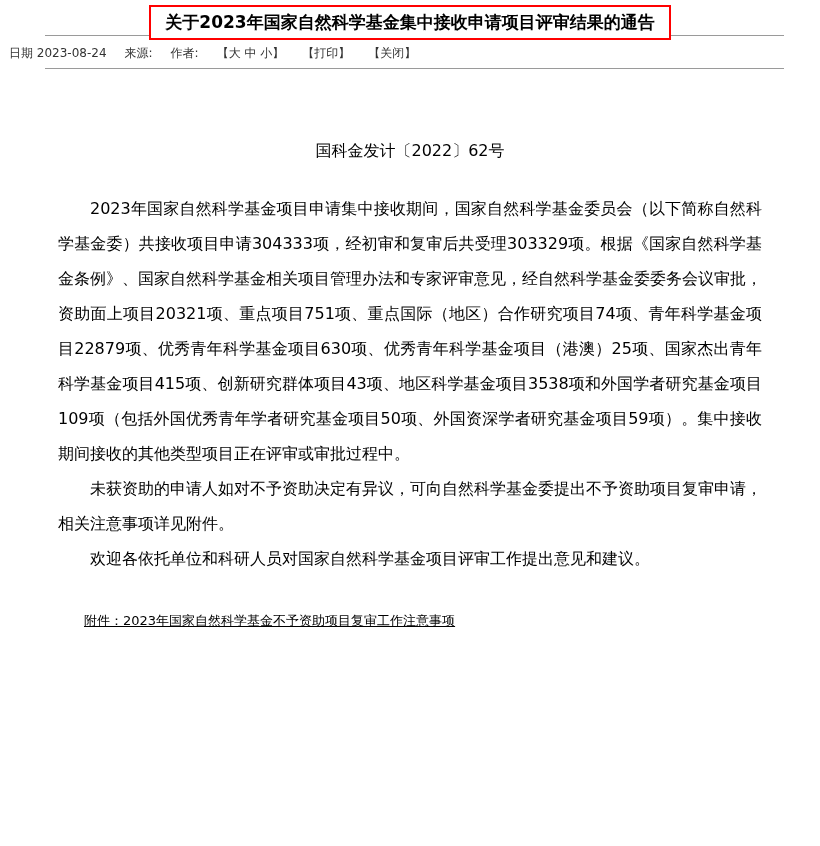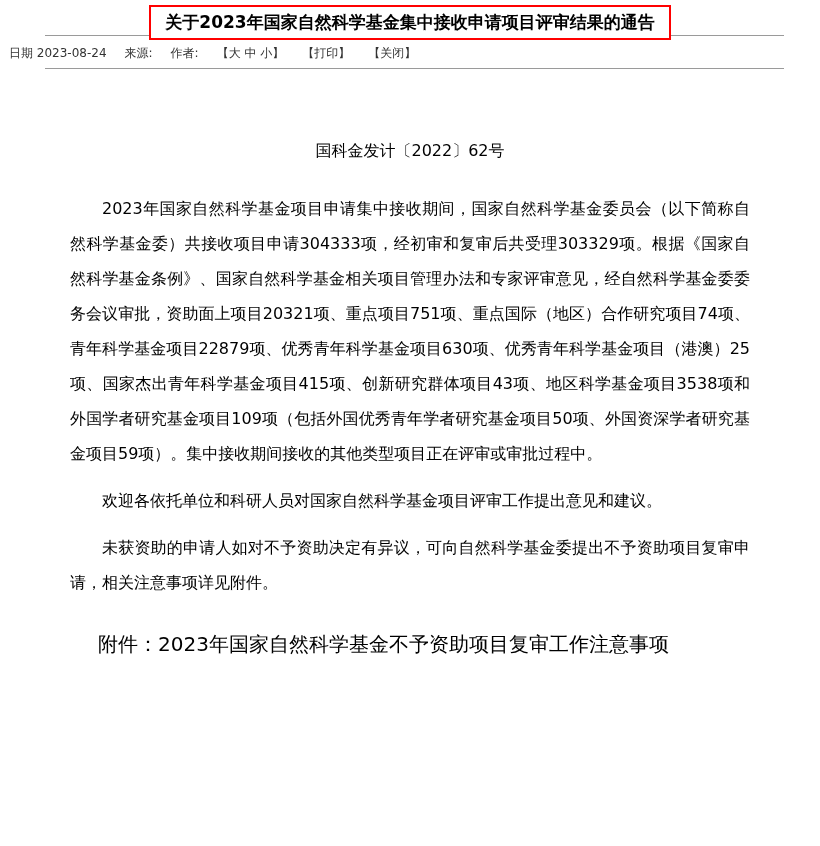--- a/index.html
+++ b/index.html
@@ -66,31 +66,32 @@
     padding: 0 58px;
     color: #000000;
   }
   .doc-number {
     margin: 64px 0 23px 0;
     text-align: center;
     font-size: 16px;
     line-height: 35px;
   }
   .para {
-    margin: 12px;
+    margin: 0;
     font-size: 16px;
     line-height: 35px;
     text-align: justify;
     text-indent: 2em;
   }
   .attachment {
     margin: 27px 0 0 0;
-    font-size: 20px;
+    font-size: 13px;
     line-height: 35px;
     text-indent: 2em;
+    text-decoration: underline;
   }
 </style>
 </head>
 <body>
 
 <div class="page">
 
   <header class="header">
     <div class="rule-top"></div>
     <div class="title-box">
@@ -99,20 +100,20 @@
     <div class="meta">
       <span>日期 2023-08-24</span><span>来源:</span><span>作者:</span><span class="ctrl">【大 中 小】</span><span class="ctrl">【打印】</span><span class="ctrl">【关闭】</span>
     </div>
     <div class="rule-bottom"></div>
   </header>
 
   <main class="content">
     <div class="doc-number">国科金发计〔2022〕62号</div>
 
     <p class="para">2023年国家自然科学基金项目申请集中接收期间，国家自然科学基金委员会（以下简称自然科学基金委）共接收项目申请304333项，经初审和复审后共受理303329项。根据《国家自然科学基金条例》、国家自然科学基金相关项目管理办法和专家评审意见，经自然科学基金委委务会议审批，资助面上项目20321项、重点项目751项、重点国际（地区）合作研究项目74项、青年科学基金项目22879项、优秀青年科学基金项目630项、优秀青年科学基金项目（港澳）25项、国家杰出青年科学基金项目415项、创新研究群体项目43项、地区科学基金项目3538项和外国学者研究基金项目109项（包括外国优秀青年学者研究基金项目50项、外国资深学者研究基金项目59项）。集中接收期间接收的其他类型项目正在评审或审批过程中。</p>
+    <p class="para">未获资助的申请人如对不予资助决定有异议，可向自然科学基金委提出不予资助项目复审申请，相关注意事项详见附件。</p>
     <p class="para">欢迎各依托单位和科研人员对国家自然科学基金项目评审工作提出意见和建议。</p>
-    <p class="para">未获资助的申请人如对不予资助决定有异议，可向自然科学基金委提出不予资助项目复审申请，相关注意事项详见附件。</p>
 
     <p class="attachment">附件：2023年国家自然科学基金不予资助项目复审工作注意事项</p>
 
   </main>
 
 </div>
 
 </body></html>

